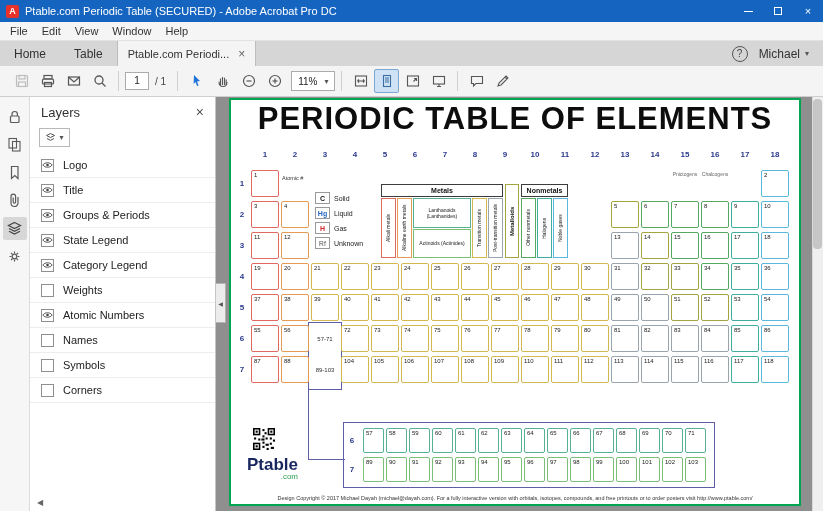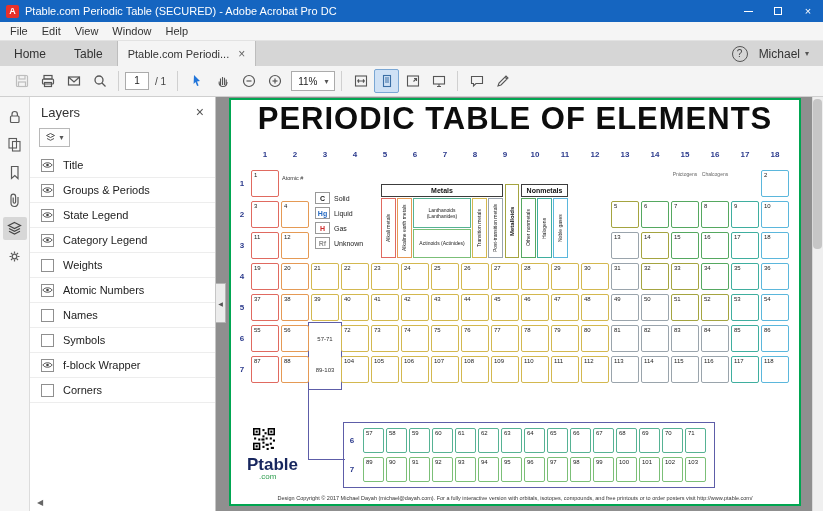--- a/index.html
+++ b/index.html
@@ -77,21 +77,21 @@
   .cl-stack{width:58px;display:flex;flex-direction:column;gap:1px;flex:none;}
   .cl-hbox{border:1px solid #999;background:#fff;flex:1;font-size:5px;color:#222;text-align:center;display:flex;align-items:center;justify-content:center;padding:1px;line-height:1.2;}
   
   .fb-wrap1{position:absolute;left:77px;top:222px;width:34px;height:68px;border:1.5px solid var(--wrapper,#5d5da8);}
   .fb-conn{position:absolute;left:77px;top:288px;width:37px;height:72px;border-left:1.5px solid var(--wrapper,#5d5da8);border-bottom:1.5px solid var(--wrapper,#5d5da8);}
   .fb-wrap2{position:absolute;left:112px;top:322px;width:372px;height:66px;border:1.5px solid var(--wrapper,#5d5da8);}
   
   .qr{position:absolute;left:22px;top:328px;width:22px;height:22px;}
   .logo{position:absolute;left:16px;top:356px;}
   .logo-main{font-size:17px;font-weight:bold;color:#17265e;line-height:1;}
-  .logo-com{font-size:8px;color:#2e9e4f;margin-left:12px;margin-top:-1px;}
+  .logo-com{font-size:8px;color:#2e9e4f;margin-left:30px;margin-top:-1px;text-align:right;}
   .pt-footer{position:absolute;bottom:3px;left:0;right:0;text-align:center;font-size:5.5px;color:#333;white-space:nowrap;}
   svg{display:block;}
 </style>
 </head>
 <body>
 
 <div class="titlebar">
   <div class="app-icon">A</div>
   <div class="titlebar-title">Ptable.com Periodic Table (SECURED) - Adobe Acrobat Pro DC</div>
   <div class="win-btn">
@@ -281,78 +281,78 @@
       </div>
     </div>
     <div>
         <div class="layer-row">
           <div class="layer-cb">
             <svg width="11" height="8" viewBox="0 0 11 8">
               <path d="M0.8 4 C3 1 8 1 10.2 4 C8 7 3 7 0.8 4 Z" fill="none" stroke="#444" stroke-width="0.9"></path>
               <circle cx="5.5" cy="4" r="1.3" fill="#444"></circle>
             </svg>
           </div>
-          <div class="layer-label">Title</div>
+          <div class="layer-label">Logo</div>
         </div>
         <div class="layer-row">
           <div class="layer-cb">
             <svg width="11" height="8" viewBox="0 0 11 8">
               <path d="M0.8 4 C3 1 8 1 10.2 4 C8 7 3 7 0.8 4 Z" fill="none" stroke="#444" stroke-width="0.9"></path>
               <circle cx="5.5" cy="4" r="1.3" fill="#444"></circle>
             </svg>
           </div>
-          <div class="layer-label">Groups &amp; Periods</div>
+          <div class="layer-label">Title</div>
         </div>
         <div class="layer-row">
           <div class="layer-cb">
             <svg width="11" height="8" viewBox="0 0 11 8">
               <path d="M0.8 4 C3 1 8 1 10.2 4 C8 7 3 7 0.8 4 Z" fill="none" stroke="#444" stroke-width="0.9"></path>
               <circle cx="5.5" cy="4" r="1.3" fill="#444"></circle>
             </svg>
           </div>
-          <div class="layer-label">State Legend</div>
+          <div class="layer-label">Groups &amp; Periods</div>
         </div>
         <div class="layer-row">
           <div class="layer-cb">
             <svg width="11" height="8" viewBox="0 0 11 8">
               <path d="M0.8 4 C3 1 8 1 10.2 4 C8 7 3 7 0.8 4 Z" fill="none" stroke="#444" stroke-width="0.9"></path>
               <circle cx="5.5" cy="4" r="1.3" fill="#444"></circle>
             </svg>
           </div>
-          <div class="layer-label">Category Legend</div>
-        </div>
-        <div class="layer-row">
-          <div class="layer-cb"></div>
-          <div class="layer-label">Weights</div>
+          <div class="layer-label">State Legend</div>
         </div>
         <div class="layer-row">
           <div class="layer-cb">
             <svg width="11" height="8" viewBox="0 0 11 8">
               <path d="M0.8 4 C3 1 8 1 10.2 4 C8 7 3 7 0.8 4 Z" fill="none" stroke="#444" stroke-width="0.9"></path>
               <circle cx="5.5" cy="4" r="1.3" fill="#444"></circle>
             </svg>
           </div>
-          <div class="layer-label">Atomic Numbers</div>
+          <div class="layer-label">Category Legend</div>
         </div>
         <div class="layer-row">
           <div class="layer-cb"></div>
-          <div class="layer-label">Names</div>
-        </div>
-        <div class="layer-row">
-          <div class="layer-cb"></div>
-          <div class="layer-label">Symbols</div>
+          <div class="layer-label">Weights</div>
         </div>
         <div class="layer-row">
           <div class="layer-cb">
             <svg width="11" height="8" viewBox="0 0 11 8">
               <path d="M0.8 4 C3 1 8 1 10.2 4 C8 7 3 7 0.8 4 Z" fill="none" stroke="#444" stroke-width="0.9"></path>
               <circle cx="5.5" cy="4" r="1.3" fill="#444"></circle>
             </svg>
           </div>
-          <div class="layer-label">f-block Wrapper</div>
+          <div class="layer-label">Atomic Numbers</div>
+        </div>
+        <div class="layer-row">
+          <div class="layer-cb"></div>
+          <div class="layer-label">Names</div>
+        </div>
+        <div class="layer-row">
+          <div class="layer-cb"></div>
+          <div class="layer-label">Symbols</div>
         </div>
         <div class="layer-row">
           <div class="layer-cb"></div>
           <div class="layer-label">Corners</div>
         </div>
       </div>
     <div class="lp-collapse">◀</div>
   </div>
 
   <div class="docarea">

